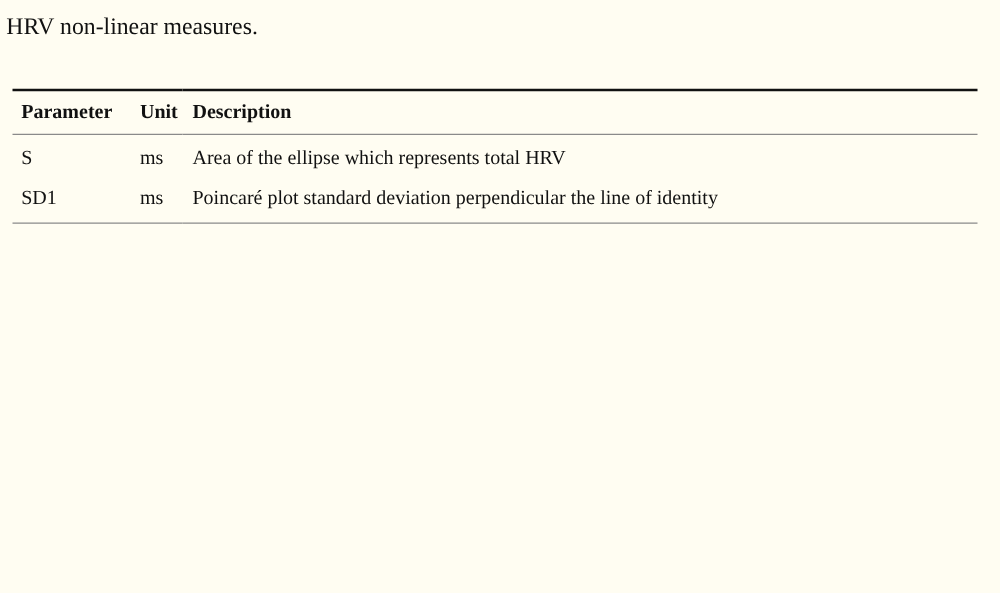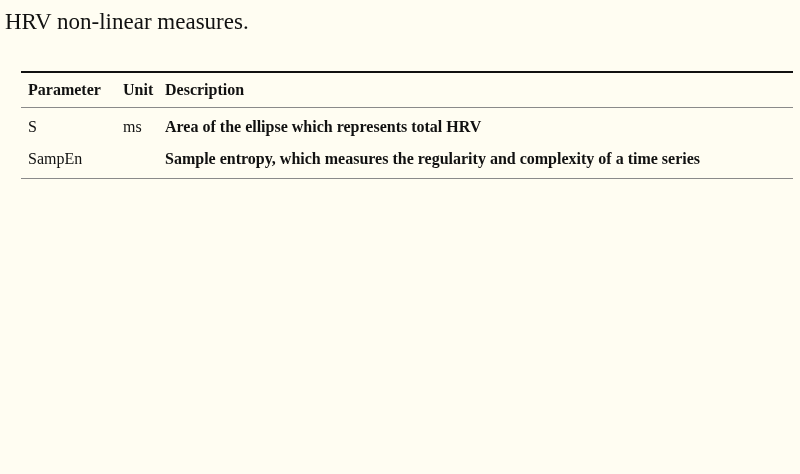--- a/index.html
+++ b/index.html
@@ -12,27 +12,27 @@
   }
   body {
     font-family: "Liberation Serif", "DejaVu Serif", serif;
     color: #111;
     position: relative;
   }
   .caption {
     position: absolute;
     left: 5px;
     top: 9px;
-    font-size: 23px;
+    font-size: 19px;
     line-height: 26px;
     color: #111;
   }
   .table-wrap {
     position: absolute;
-    left: 21px;
+    left: 10px;
     top: 71px;
     width: 772px;
   }
   table {
     border-collapse: collapse;
     width: 772px;
     font-size: 16px;
   }
   thead tr {
     border-top: 2px solid #111;
@@ -53,21 +53,21 @@
   th.c3 { padding-left: 8px; }
   td {
     text-align: left;
     vertical-align: top;
     padding: 7px 0 0 7px;
     line-height: 25px;
     height: 25px;
   }
   td.c1 { width: 83px; }
   td.c2 { width: 34px; padding-left: 12px; }
-  td.c3 { padding-left: 8px; padding-right: 40px; font-weight: bold; }
+  td.c3 { padding-left: 8px; padding-right: 40px; }
   tbody tr:first-child td { padding-top: 6px; }
   tbody tr:last-child td { padding-bottom: 7px; }
   .d2 {
     font-size: 16px;
   }
   .d2 sub {
     font-size: 16px;
     vertical-align: -4px;
     line-height: 0;
   }
@@ -86,19 +86,19 @@
         <th class="c3">Description</th>
       </tr>
     </thead>
     <tbody>
       <tr>
         <td class="c1">S</td>
         <td class="c2">ms</td>
         <td class="c3">Area of the ellipse which represents total HRV</td>
       </tr>
       <tr>
-        <td class="c1">SampEn</td>
-        <td class="c2"></td>
-        <td class="c3">Sample entropy, which measures the regularity and complexity of a time series</td>
+        <td class="c1">SD1</td>
+        <td class="c2">ms</td>
+        <td class="c3">Poincaré plot standard deviation perpendicular the line of identity</td>
       </tr>
     </tbody>
   </table>
 </div>
 
 </body></html>

